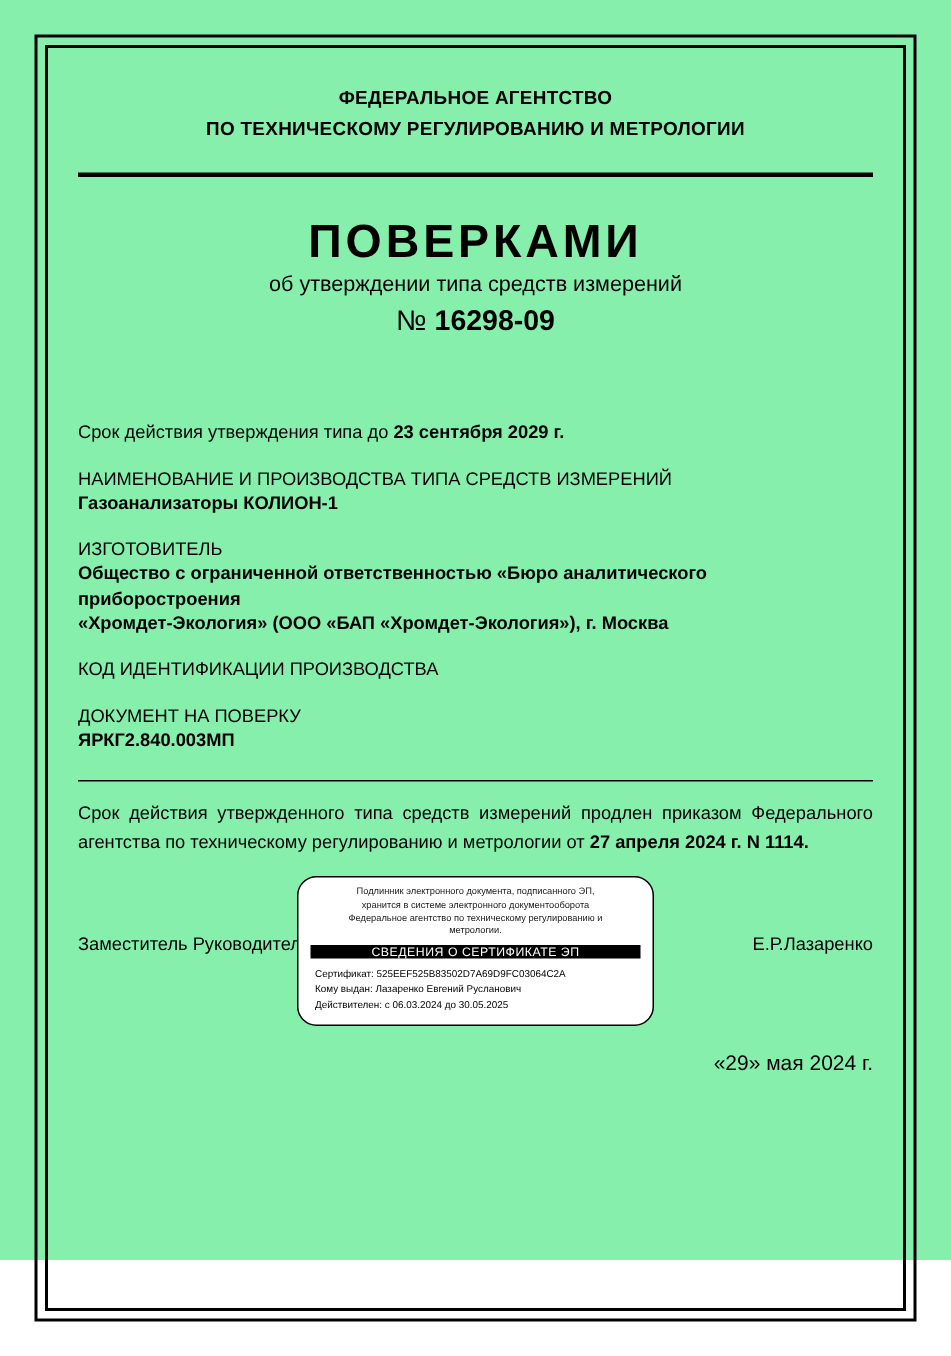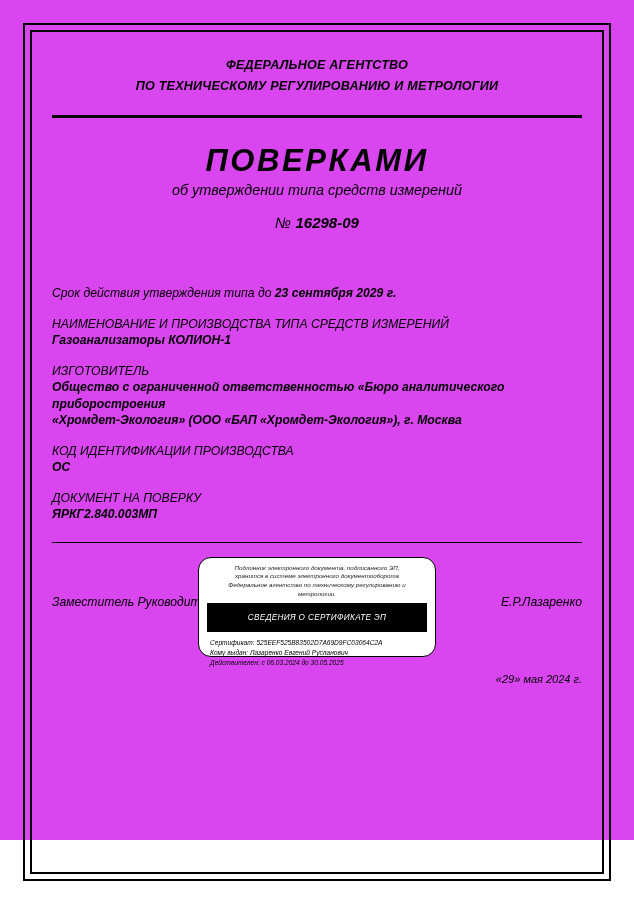--- a/index.html
+++ b/index.html
@@ -15,22 +15,21 @@
     color: #000000;
     -webkit-font-smoothing: antialiased;
   }
 
   
   .page {
     position: relative;
     width: 634px;
     height: 840px;
     box-sizing: border-box;
-    background: #d946ef;
-    font-style: italic;
+    background: #86efac;
   }
   .frame-outer {
     position: absolute;
     left: 23px;
     top: 23px;
     width: 588px;
     height: 858px;
     border: 2px solid #000;
     box-sizing: border-box;
   }
@@ -78,22 +77,22 @@
     font-weight: bold;
     letter-spacing: 2.6px;
     line-height: 1.1;
   }
   .cert-sub {
     font-size: 14.4px;
     margin-top: 3px;
     line-height: 1.3;
   }
   .cert-num {
-    font-size: 15px;
-    margin-top: 14px;
+    font-size: 19px;
+    margin-top: 4px;
     line-height: 1.3;
   }
   .cert-num b { font-weight: bold; }
 
   
   .fields {
     margin-top: 52px;
     font-size: 12.2px;
     line-height: 1.34;
   }
@@ -155,37 +154,37 @@
     font-size: 6.2px;
     line-height: 1.42;
     color: #1a1a1a;
   }
   .stamp-bar {
     background: #000;
     color: #fff;
     text-align: center;
     font-size: 8.2px;
     letter-spacing: 0.35px;
-    padding: 10px 0;
+    padding: 0 0;
     margin-top: 4px;
   }
   .stamp-details {
     margin-top: 6px;
     padding-left: 3px;
     font-size: 6.6px;
     line-height: 1.55;
   }
   .stamp-details div { white-space: nowrap; }
   .sd-key { display: inline-block; }
   .sd-val { display: inline-block; }
 
   
   .date-line {
     text-align: right;
-    font-size: 11px;
+    font-size: 14px;
     margin-top: 6px;
   }
 </style>
 </head>
 <body>
 
 <div class="page">
 
   <div class="frame-outer"></div>
   <div class="frame-inner"></div>
@@ -222,33 +221,33 @@
 
       <div class="field">
         <div class="f-label">ИЗГОТОВИТЕЛЬ</div>
         <div class="f-value">Общество с ограниченной ответственностью «Бюро аналитического приборостроения</div>
         <div class="f-value">«Хромдет-Экология» (ООО «БАП «Хромдет-Экология»), г. Москва</div>
       </div>
 
 
       <div class="field">
         <div class="f-label">КОД ИДЕНТИФИКАЦИИ ПРОИЗВОДСТВА</div>
-        <div class="f-value">ОС</div>
       </div>
 
       <div class="field">
         <div class="f-label">ДОКУМЕНТ НА ПОВЕРКУ</div>
         <div class="f-value">ЯРКГ2.840.003МП</div>
       </div>
 
 
     </div>
 
     <div class="rule-thin"></div>
 
+    <div class="extension"><span>Срок действия утвержденного типа средств измерений продлен приказом Федерального агентства по техническому регулированию и метрологии от </span><b>27 апреля 2024 г. N 1114.</b></div>
 
     <div class="sign-row">
 
       <div class="sign-left">Заместитель Руководителя</div>
 
       <div class="stamp">
         <div class="stamp-intro">
           <div>Подлинник электронного документа, подписанного ЭП,</div>
           <div>хранится в системе электронного документооборота</div>
           <div>Федеральное агентство по техническому регулированию и</div>

